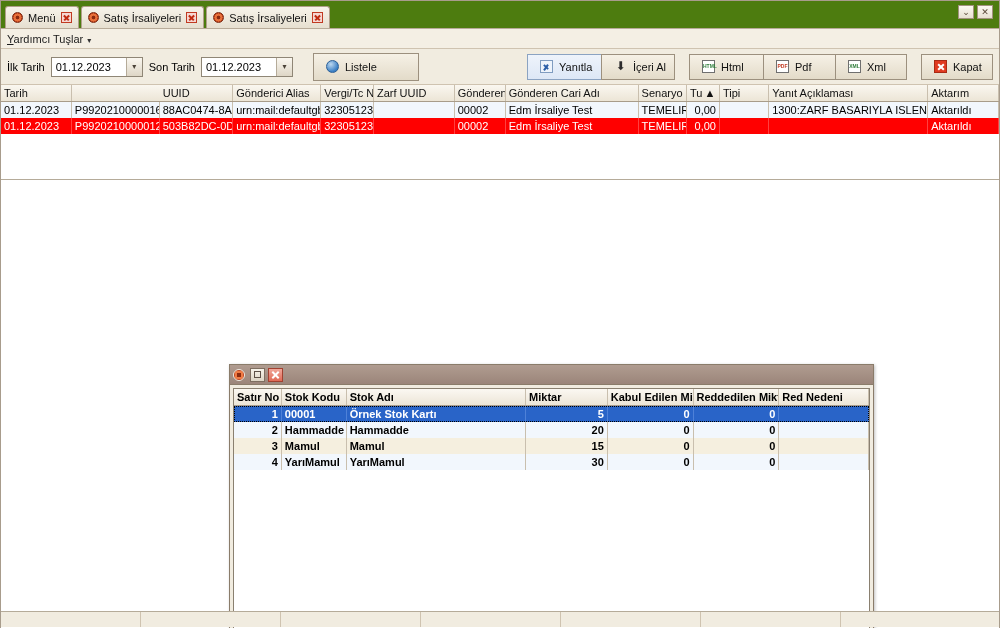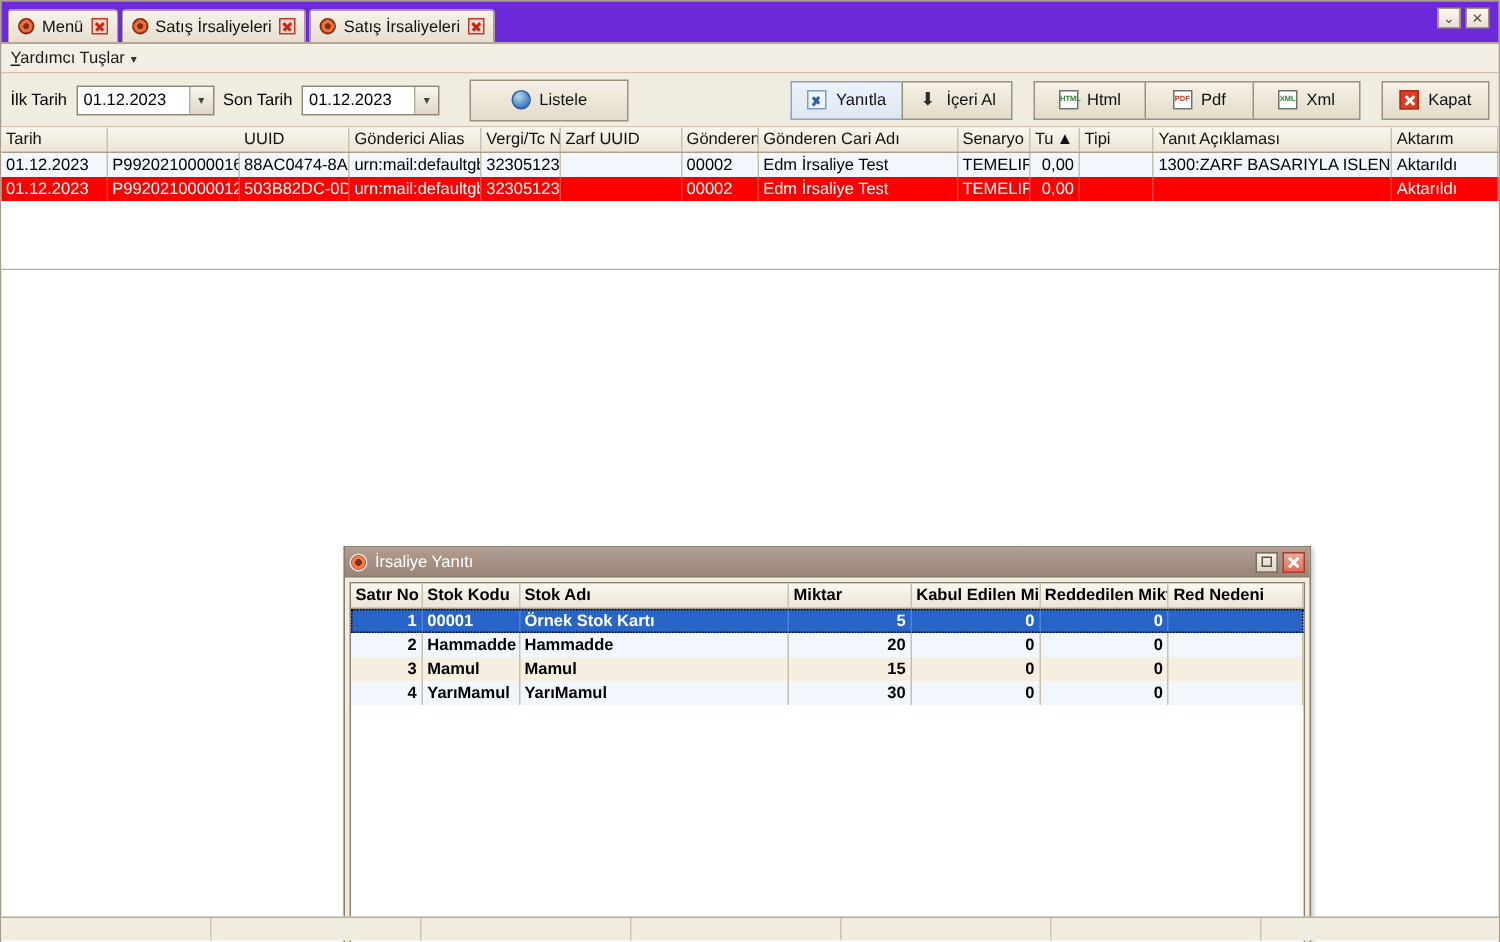--- a/index.html
+++ b/index.html
@@ -10,21 +10,21 @@
   }
   
   #app{
     position:relative;width:1000px;height:628px;
     background:#f1ece0;
     box-sizing:border-box;
     border:1px solid #a89c8c;
   }
   
   .tabstrip{
-    position:relative;height:28px;background:#6d28d9;
+    position:relative;height:28px;background:#4d7c0f;
     border-bottom:1px solid #b8ab99;
     display:flex;align-items:flex-end;padding-left:4px;box-sizing:border-box;
   }
   .tab{
     position:relative;display:flex;align-items:center;gap:5px;
     height:22px;padding:0 6px 0 6px;margin-right:2px;
     background:linear-gradient(to bottom,#f7f3ea,#e6dfd0);
     border:1px solid #b09f8a;border-bottom:none;
     border-radius:3px 3px 0 0;
     font-size:11px;white-space:nowrap;box-sizing:border-box;
@@ -79,21 +79,21 @@
     border:none;outline:none;background:transparent;
     font-family:inherit;font-size:11px;width:66px;padding:0 4px;height:18px;color:#000;
   }
   .date-drop{
     width:16px;height:18px;border-left:1px solid #b5ab99;
     background:linear-gradient(to bottom,#faf7f0,#ded6c6);
     display:flex;align-items:center;justify-content:center;font-size:8px;color:#4a4238;
     box-sizing:border-box;
   }
   .btn{
-    display:flex;align-items:center;justify-content:center;gap:6px;
+    display:flex;align-items:center;justify-content:flex-start;gap:6px;
     height:26px;padding:0 12px;box-sizing:border-box;
     border:1px solid #9c907e;
     background:linear-gradient(to bottom,#f6f1e6,#e3dbc9);
     font-size:11px;color:#111;white-space:nowrap;
   }
   .btn.tall{height:28px;}
   .btn.sel{background:linear-gradient(to bottom,#eef3fb,#dde7f6);border-color:#8ba3c2;}
   .spacer{flex:1 1 auto;}
   .grp{display:flex;}
   .grp .btn{border-right-width:0;}
@@ -328,21 +328,20 @@
         </div>
         <div class="grid-body-bg"></div>
       </div>
   </div>
 
   <div class="desktop">
 
     <div class="dlg">
       <div class="dlg-title">
         <span class="dlg-title-ico"></span>
-        <span class="dlg-title-text">İrsaliye Yanıtı</span>
         <span class="dlg-btns">
           <span class="dlgbtn">
               <i class="sq"></i>
             </span>
           <span class="dlgbtn close">
               <i class="xglyph"></i>
             </span>
         </span>
       </div>
 

